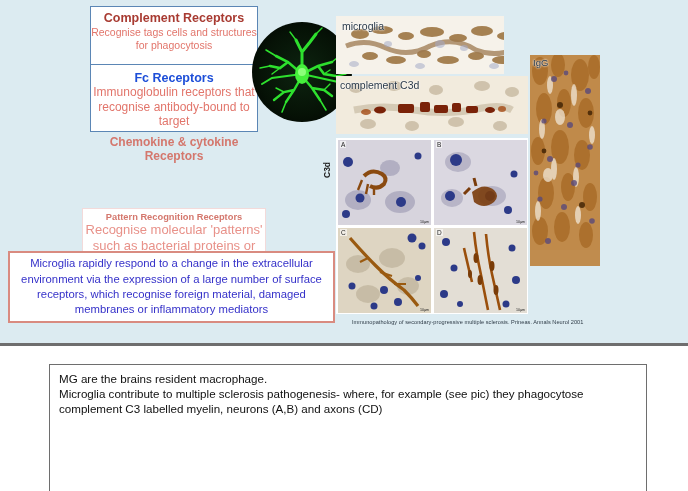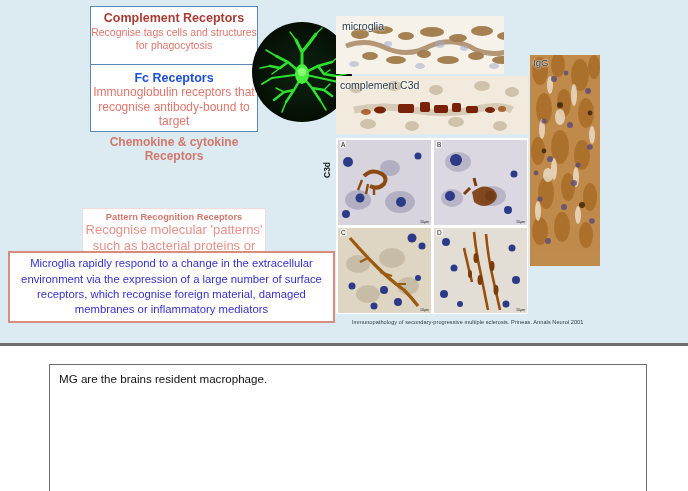--- a/index.html
+++ b/index.html
@@ -430,13 +430,14 @@
     <div class="panel-label" style="left:3px;top:2px;font-size:9.5px;">IgG</div>
   </div>
 
   <div id="citation">Immunopathology of secondary-progressive multiple sclerosis. Prineas. Annals Neurol 2001</div>
 </div>
 
 <div id="slide-divider"></div>
 
 <div id="notes">
   <p>MG are the brains resident macrophage.</p>
+  <p>Microglia contribute to multiple sclerosis pathogenesis- where, for example (see pic) they phagocytose complement C3 labelled myelin, neurons (A,B) and axons (CD)</p>
 </div>
 
 </body></html>

